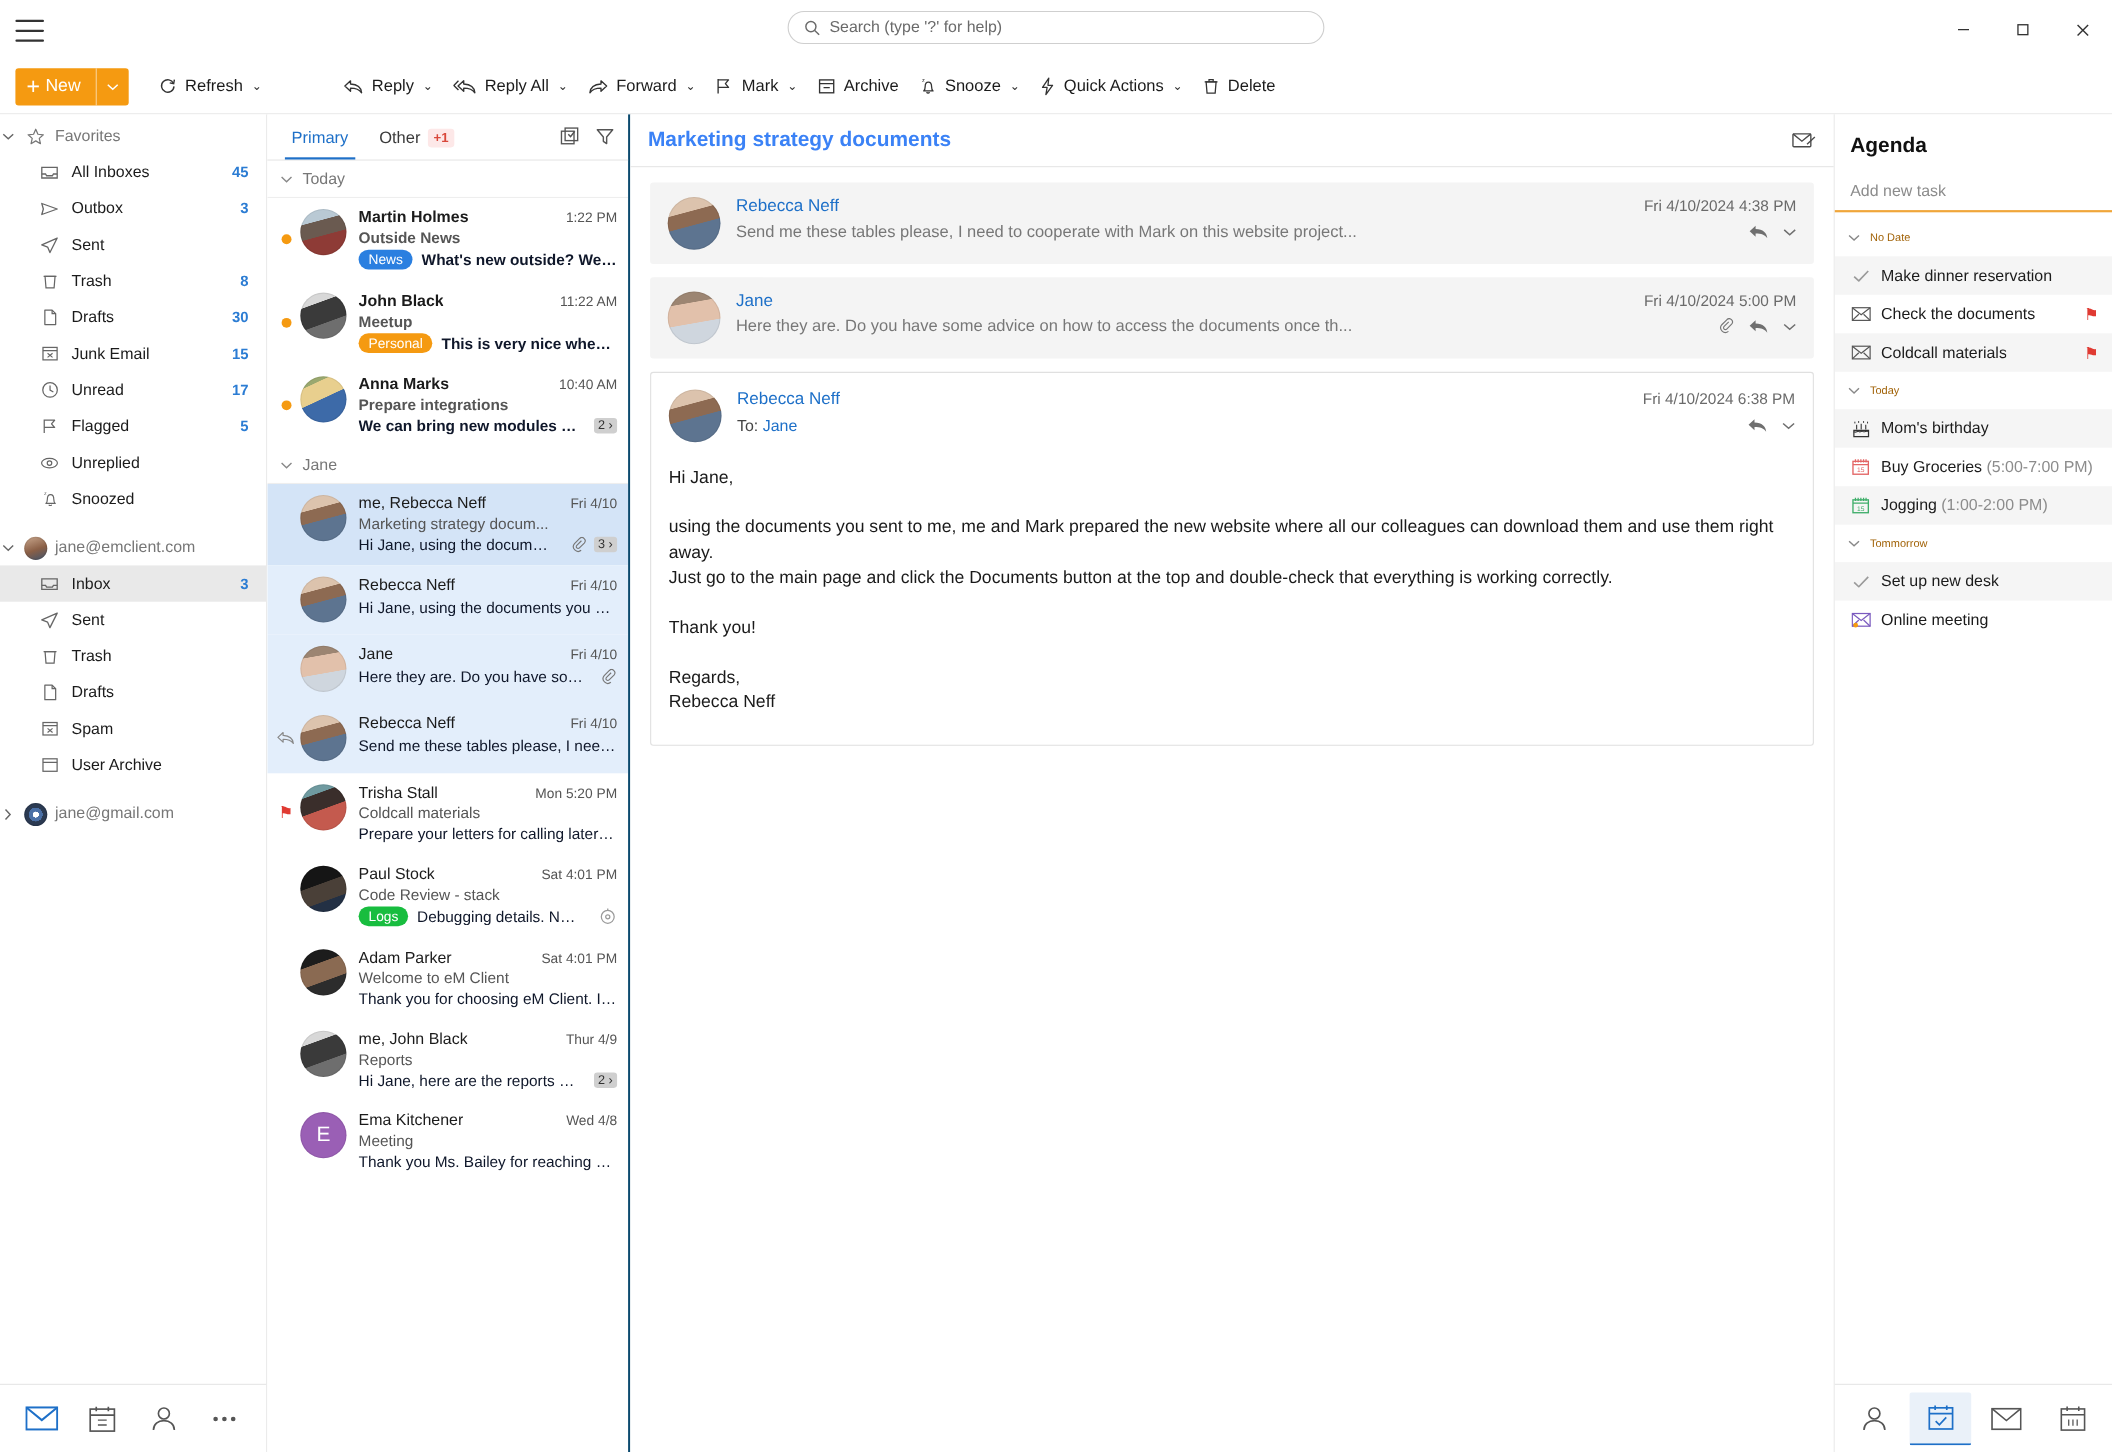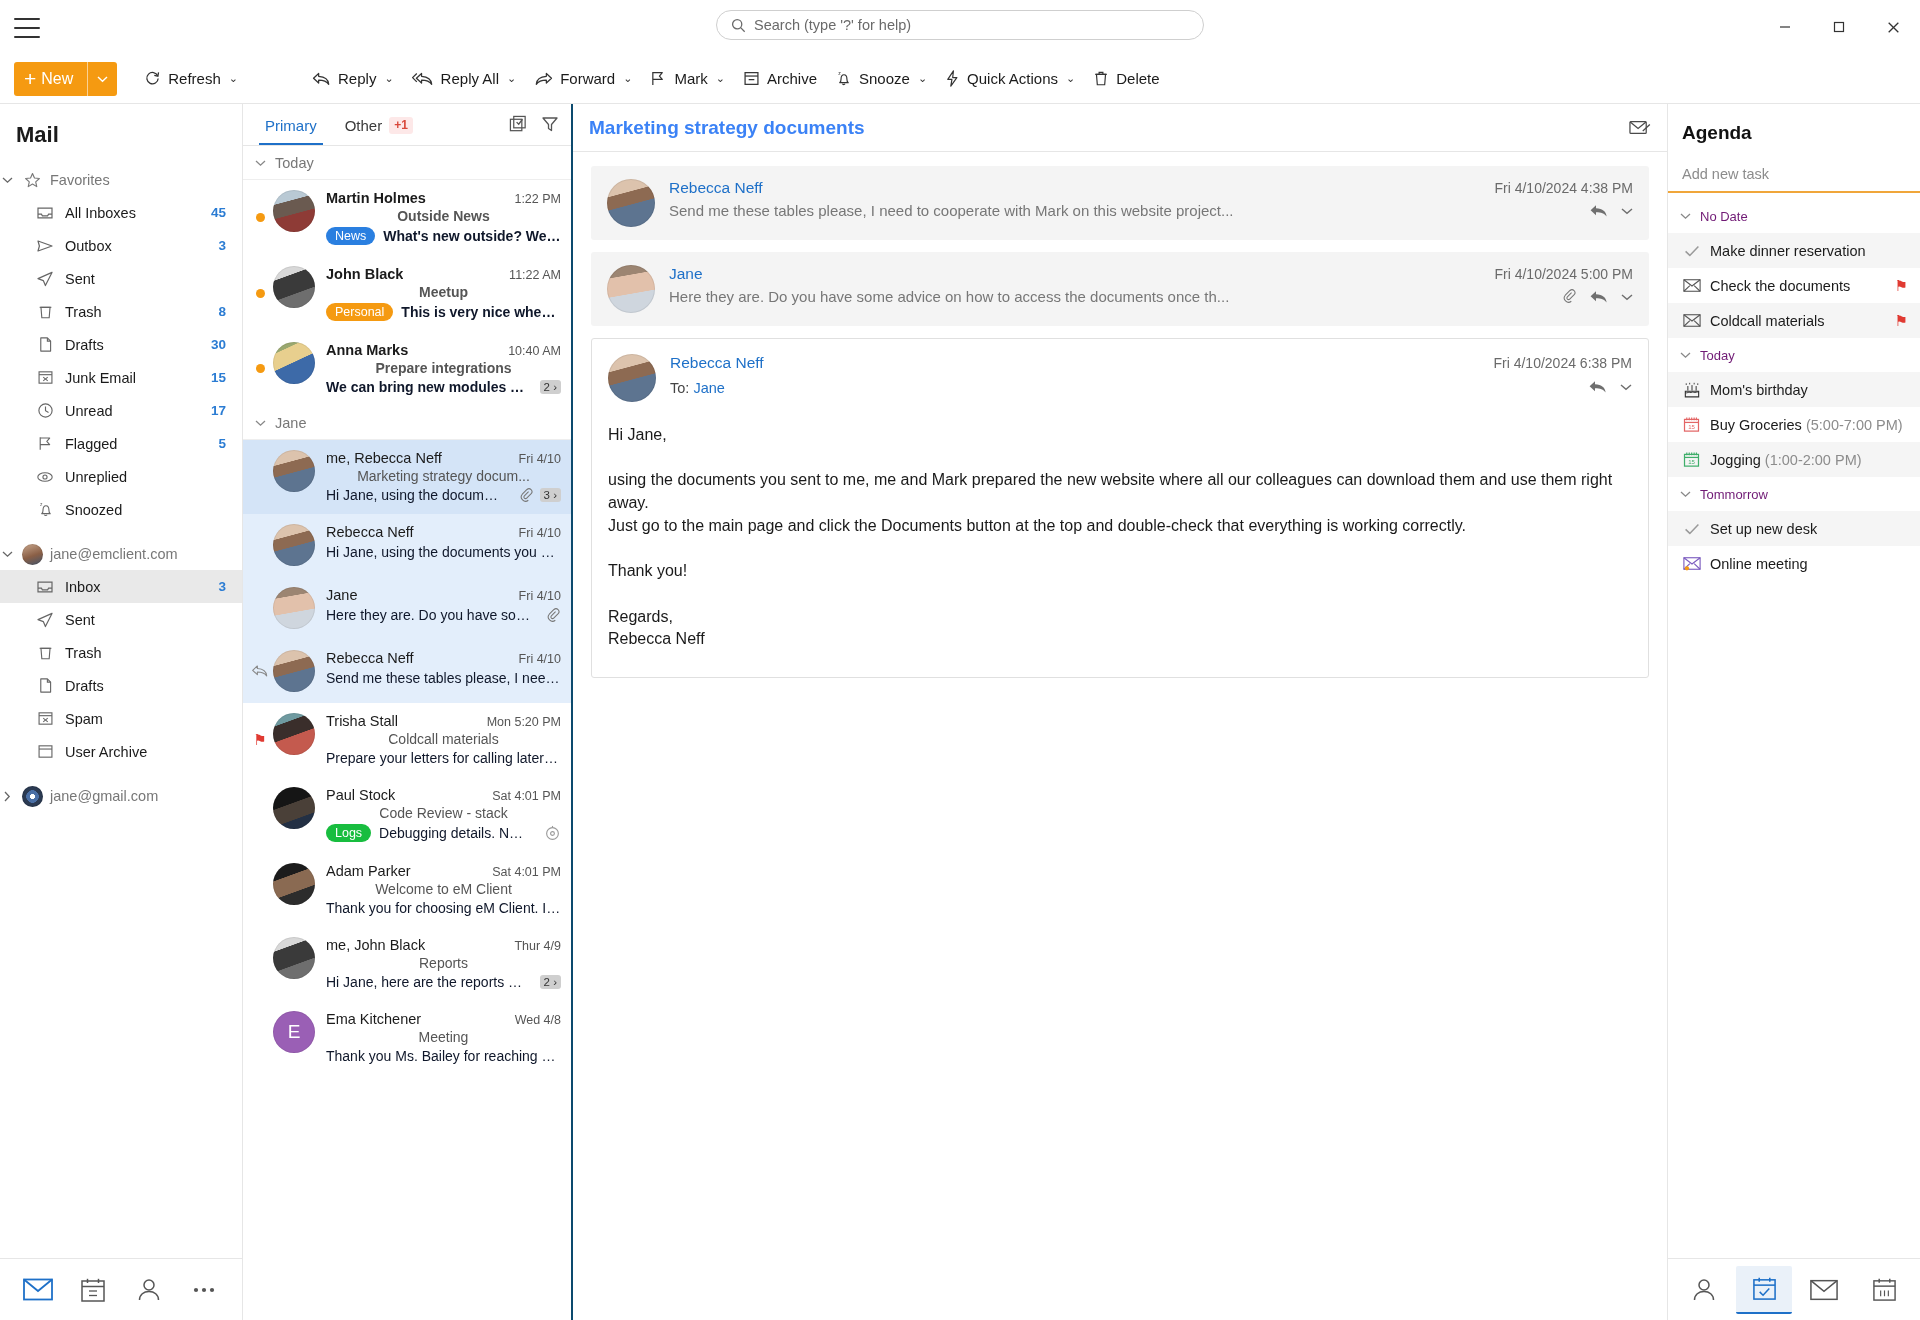--- a/index.html
+++ b/index.html
@@ -139,21 +139,21 @@
   }
   .lp-row.sel { background: #d4e4f7; }
   .lp-row.thr { background: #e3eefb; }
   .lp-row .gutter { width: 26px; flex: none; display: flex; align-items: center; justify-content: center; }
   .dot-unread { width: 9px; height: 9px; border-radius: 50%; background: #F59A11; }
   .flag-red { color: #e03a32; font-size: 15px; line-height: 1; }
   .lp-row .ava {
     width: 42px; height: 42px; border-radius: 50%; flex: none; margin-right: 11px;
     box-shadow: inset 0 0 0 1px rgba(0,0,0,.07);
   }
-  .lp-row .mid { flex: 1; min-width: 0; text-align: center; }
+  .lp-row .mid { flex: 1; min-width: 0; }
   .lp-row .ln1 { display: flex; align-items: baseline; }
   .lp-row .nm { font-size: 14.5px; color: #1b1b1b; white-space: nowrap; overflow: hidden; text-overflow: ellipsis; }
   .lp-row.unr .nm, .lp-row.unr .sub, .lp-row.unr .pv { font-weight: bold; }
   .lp-row .dt { margin-left: auto; font-size: 12.5px; color: #555; padding-left: 8px; white-space: nowrap; }
   .lp-row .sub { font-size: 14px; color: #555; margin-top: 2px; white-space: nowrap; overflow: hidden; text-overflow: ellipsis; }
   .lp-row .ln3 { display: flex; align-items: center; margin-top: 3px; gap: 8px; }
   .lp-row .pv { font-size: 14px; color: #0f172a; white-space: nowrap; overflow: hidden; text-overflow: ellipsis; flex: 1; }
   .tag { font-size: 12.5px; color: #fff; border-radius: 9px; padding: 2px 9px; white-space: nowrap; flex: none; }
   .cnt-badge {
     background: #cfcfcf; color: #333; font-size: 11.5px; border-radius: 3px;
@@ -204,21 +204,21 @@
     min-height: 0;
   }
   .ag-title { font-size: 19px; font-weight: 600; padding: 18px 0 14px 14px; color: #111; }
   .ag-input {
     margin: 0 0 0 0; padding: 8px 14px 9px 14px; font-size: 14.5px; color: #8c8c8c;
     border-bottom: 2px solid #F0A63A; cursor: text;
   }
   .ag-scroll { flex: 1; overflow: hidden; padding-top: 6px; }
   .ag-sec {
     display: flex; align-items: center; gap: 9px; height: 34px; padding-left: 12px;
-    font-size: 13px; color: #701a75; cursor: pointer;
+    font-size: 10px; color: #a16207; cursor: pointer;
   }
   .ag-item {
     display: flex; align-items: center; gap: 9px; height: 35px; padding-left: 14px; padding-right: 12px;
     font-size: 14.5px; color: #1b1b1b; cursor: pointer;
   }
   .ag-item.alt { background: #f5f5f5; }
   .ag-item .aic { width: 19px; height: 19px; display: flex; align-items: center; justify-content: center; flex: none; }
   .ag-item .txt { white-space: nowrap; overflow: hidden; text-overflow: ellipsis; }
   .ag-item .time { color: #8c8c8c; }
   .ag-item .fl { margin-left: auto; color: #e03a32; font-size: 15px; }
@@ -377,21 +377,20 @@
           </svg>
       </span>
       <span>Delete</span>
     </div>
   </div>
 
   <div class="body">
 
     <div class="sidebar">
       <div class="sb-scroll">
-        <div class="sb-title">Mail</div>
 
         <div class="sb-group">
           <span class="chev">
             <svg width="11" height="8" viewBox="0 0 11 8">
                 <polyline points="1,2 5.5,6.2 10,2" fill="none" stroke="#666" stroke-width="1.3"></polyline>
               </svg>
           </span>
           <span class="gicon">
             <svg width="17" height="17" viewBox="0 0 18 18">
                 <polygon points="9,1.6 11.1,6.4 16.3,6.9 12.4,10.4 13.5,15.5 9,12.8 4.5,15.5 5.6,10.4 1.7,6.9 6.9,6.4" fill="none" stroke="#777" stroke-width="1.2" stroke-linejoin="round"></polygon>

